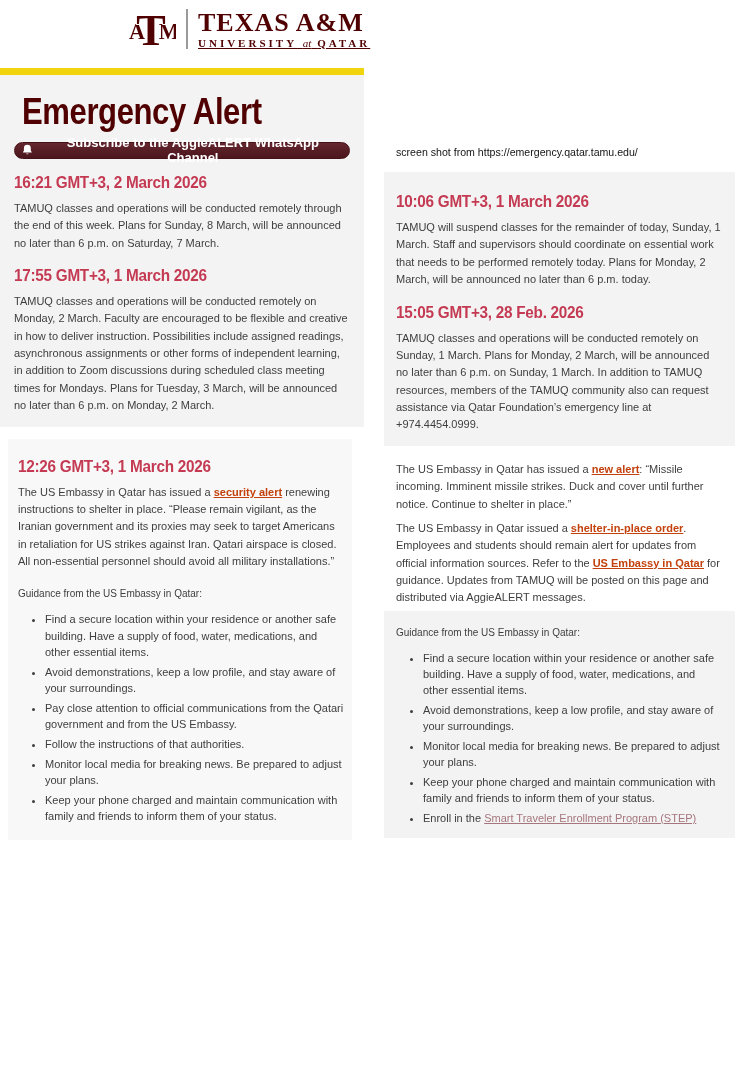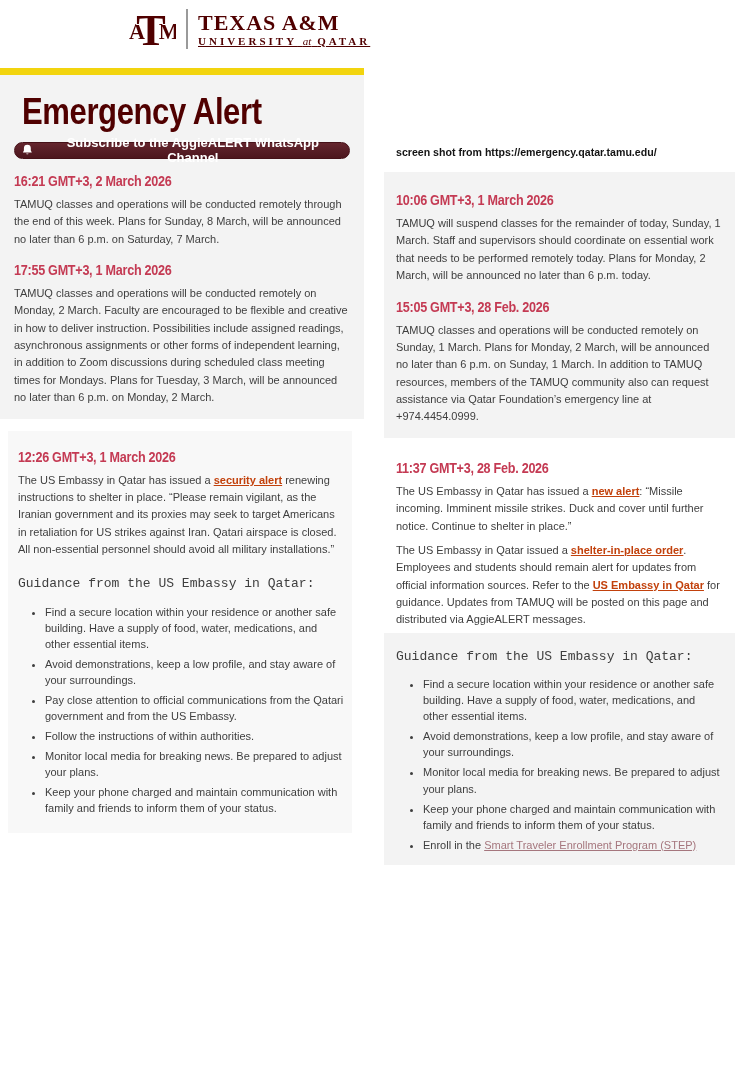--- a/index.html
+++ b/index.html
@@ -3,21 +3,21 @@
 <meta charset="utf-8">
 <style>
   html,body{margin:0;padding:0;background:#fff;}
   .page{position:relative;width:735px;height:1071px;background:#ffffff;overflow:hidden;
         font-family:"Liberation Sans",sans-serif;color:#3e3e3e;}
 
   
   .logo-block{position:absolute;left:126px;top:5px;display:flex;align-items:center;gap:10px;}
   .logo-divider{width:0;height:40px;border-left:2px solid #9a9a9a;}
   .wordmark{display:flex;flex-direction:column;line-height:1.05;}
-  .wordmark-title{font-family:"Liberation Serif",serif;font-weight:bold;font-size:22px;
+  .wordmark-title{font-family:"Liberation Serif",serif;font-weight:bold;font-size:26px;
                   color:#500000;letter-spacing:1px;}
   .wordmark-sub{font-family:"Liberation Serif",serif;font-weight:bold;font-size:11px;
                 color:#500000;letter-spacing:3px;margin-top:2px;text-decoration:underline;}
   .wordmark-sub i{letter-spacing:0;font-weight:normal;}
   .accent-bar{position:absolute;left:0;top:68px;width:364px;height:7px;background:#f2d40e;}
 
   
   .left-col{position:absolute;left:0;top:75px;width:364px;}
   .right-col{position:absolute;left:384px;top:146px;width:351px;}
 
@@ -31,31 +31,31 @@
   .condensed{display:inline-block;transform:scaleX(0.84);transform-origin:0 50%;white-space:nowrap;
              letter-spacing:-0.5px;}
 
   .subscribe-btn{display:flex;align-items:center;justify-content:center;gap:9px;
                  width:100%;height:17px;border:1px solid #451118;border-radius:15px;
                  background:linear-gradient(180deg,#65262e 0%,#551c24 60%,#4d161d 100%);
                  color:#fff;font-family:"Liberation Sans",sans-serif;font-size:13px;font-weight:600;
                  cursor:pointer;box-sizing:border-box;margin:2px 0 6px;}
   .subscribe-btn svg{display:block;}
 
-  .entry-time{margin:14px 0 0;color:#c43a53;font-size:14px;font-weight:bold;}
+  .entry-time{margin:14px 0 0;color:#c43a53;font-size:17px;font-weight:bold;}
   .entry-time .condensed{transform:scaleX(0.9);letter-spacing:-0.3px;}
   .entry-text{margin:7px 0 4px;font-size:11px;line-height:1.58;}
-  .guidance{margin:16px 0 6px;font-size:13px;line-height:1.5;font-family:Liberation Mono, monospace;}
+  .guidance{margin:16px 0 6px;font-size:10px;line-height:1.5;}
   ul.guidance-list{margin:10px 0 0;padding:0 0 0 27px;}
   ul.guidance-list li{font-size:11px;line-height:1.46;margin:0 0 4px;}
 
   .seg-link{color:#c2410c;font-weight:bold;text-decoration:underline;cursor:pointer;}
   .seg-step{color:#a5767d;text-decoration:underline;cursor:pointer;}
 
-  .caption{margin:0 16px 14px 12px;font-size:10.6px;font-weight:bold;color:#141414;}
+  .caption{margin:0 16px 14px 12px;font-size:10.6px;font-weight:normal;color:#141414;}
 </style>
 </head>
 <body>
 
 <div class="page">
 
   <div class="logo-block">
     <svg width="50" height="48" viewBox="0 0 52 48">
       <text x="3" y="34" font-family="Liberation Serif, serif" font-weight="bold" font-size="23" fill="#500000">A</text>
       <text x="34" y="34" font-family="Liberation Serif, serif" font-weight="bold" font-size="23" fill="#500000">M</text>
@@ -96,21 +96,21 @@
 
     <section class="lpanel-bottom">
       <article>
         <h3 class="entry-time"><span class="condensed">12:26 GMT+3, 1 March 2026</span></h3>
         <p class="entry-text"><span>The US Embassy in Qatar has issued a </span><a class="seg-link">security alert</a><span> renewing instructions to shelter in place. “Please remain vigilant, as the Iranian government and its proxies may seek to target Americans in retaliation for US strikes against Iran. Qatari airspace is closed. All non-essential personnel should avoid all military installations.”</span></p>
         <p class="guidance">Guidance from the US Embassy in Qatar:</p>
         <ul class="guidance-list">
           <li><span>Find a secure location within your residence or another safe building. Have a supply of food, water, medications, and other essential items.</span></li>
           <li><span>Avoid demonstrations, keep a low profile, and stay aware of your surroundings.</span></li>
           <li><span>Pay close attention to official communications from the Qatari government and from the US Embassy.</span></li>
-          <li><span>Follow the instructions of within authorities.</span></li>
+          <li><span>Follow the instructions of that authorities.</span></li>
           <li><span>Monitor local media for breaking news. Be prepared to adjust your plans.</span></li>
           <li><span>Keep your phone charged and maintain communication with family and friends to inform them of your status.</span></li>
 
         </ul>
       </article>
     </section>
   </div>
 
   <div class="right-col">
 
@@ -122,21 +122,20 @@
         <p class="entry-text"><span>TAMUQ will suspend classes for the remainder of today, Sunday, 1 March. Staff and supervisors should coordinate on essential work that needs to be performed remotely today. Plans for Monday, 2 March, will be announced no later than 6 p.m. today.</span></p>
       </article>
       <article>
         <h3 class="entry-time"><span class="condensed">15:05 GMT+3, 28 Feb. 2026</span></h3>
         <p class="entry-text"><span>TAMUQ classes and operations will be conducted remotely on Sunday, 1 March. Plans for Monday, 2 March, will be announced no later than 6 p.m. on Sunday, 1 March. In addition to TAMUQ resources, members of the TAMUQ community also can request assistance via Qatar Foundation’s emergency line at +974.4454.0999.</span></p>
       </article>
     </section>
 
     <section class="rwhite">
       <article>
-        <h3 class="entry-time"><span class="condensed">11:37 GMT+3, 28 Feb. 2026</span></h3>
         <p class="entry-text"><span>The US Embassy in Qatar has issued a </span><a class="seg-link">new alert</a><span>: “Missile incoming. Imminent missile strikes. Duck and cover until further notice. Continue to shelter in place.”</span></p>
       </article>
       <article>
         <p class="entry-text"><span>The US Embassy in Qatar issued a </span><a class="seg-link">shelter-in-place order</a><span>. Employees and students should remain alert for updates from official information sources. Refer to the </span><a class="seg-link">US Embassy in Qatar</a><span> for guidance. Updates from TAMUQ will be posted on this page and distributed via AggieALERT messages.</span></p>
       </article>
     </section>
 
     <section class="gpanel rpanel">
       <p class="guidance" style="margin-top:8px;">Guidance from the US Embassy in Qatar:</p>
       <ul class="guidance-list">

